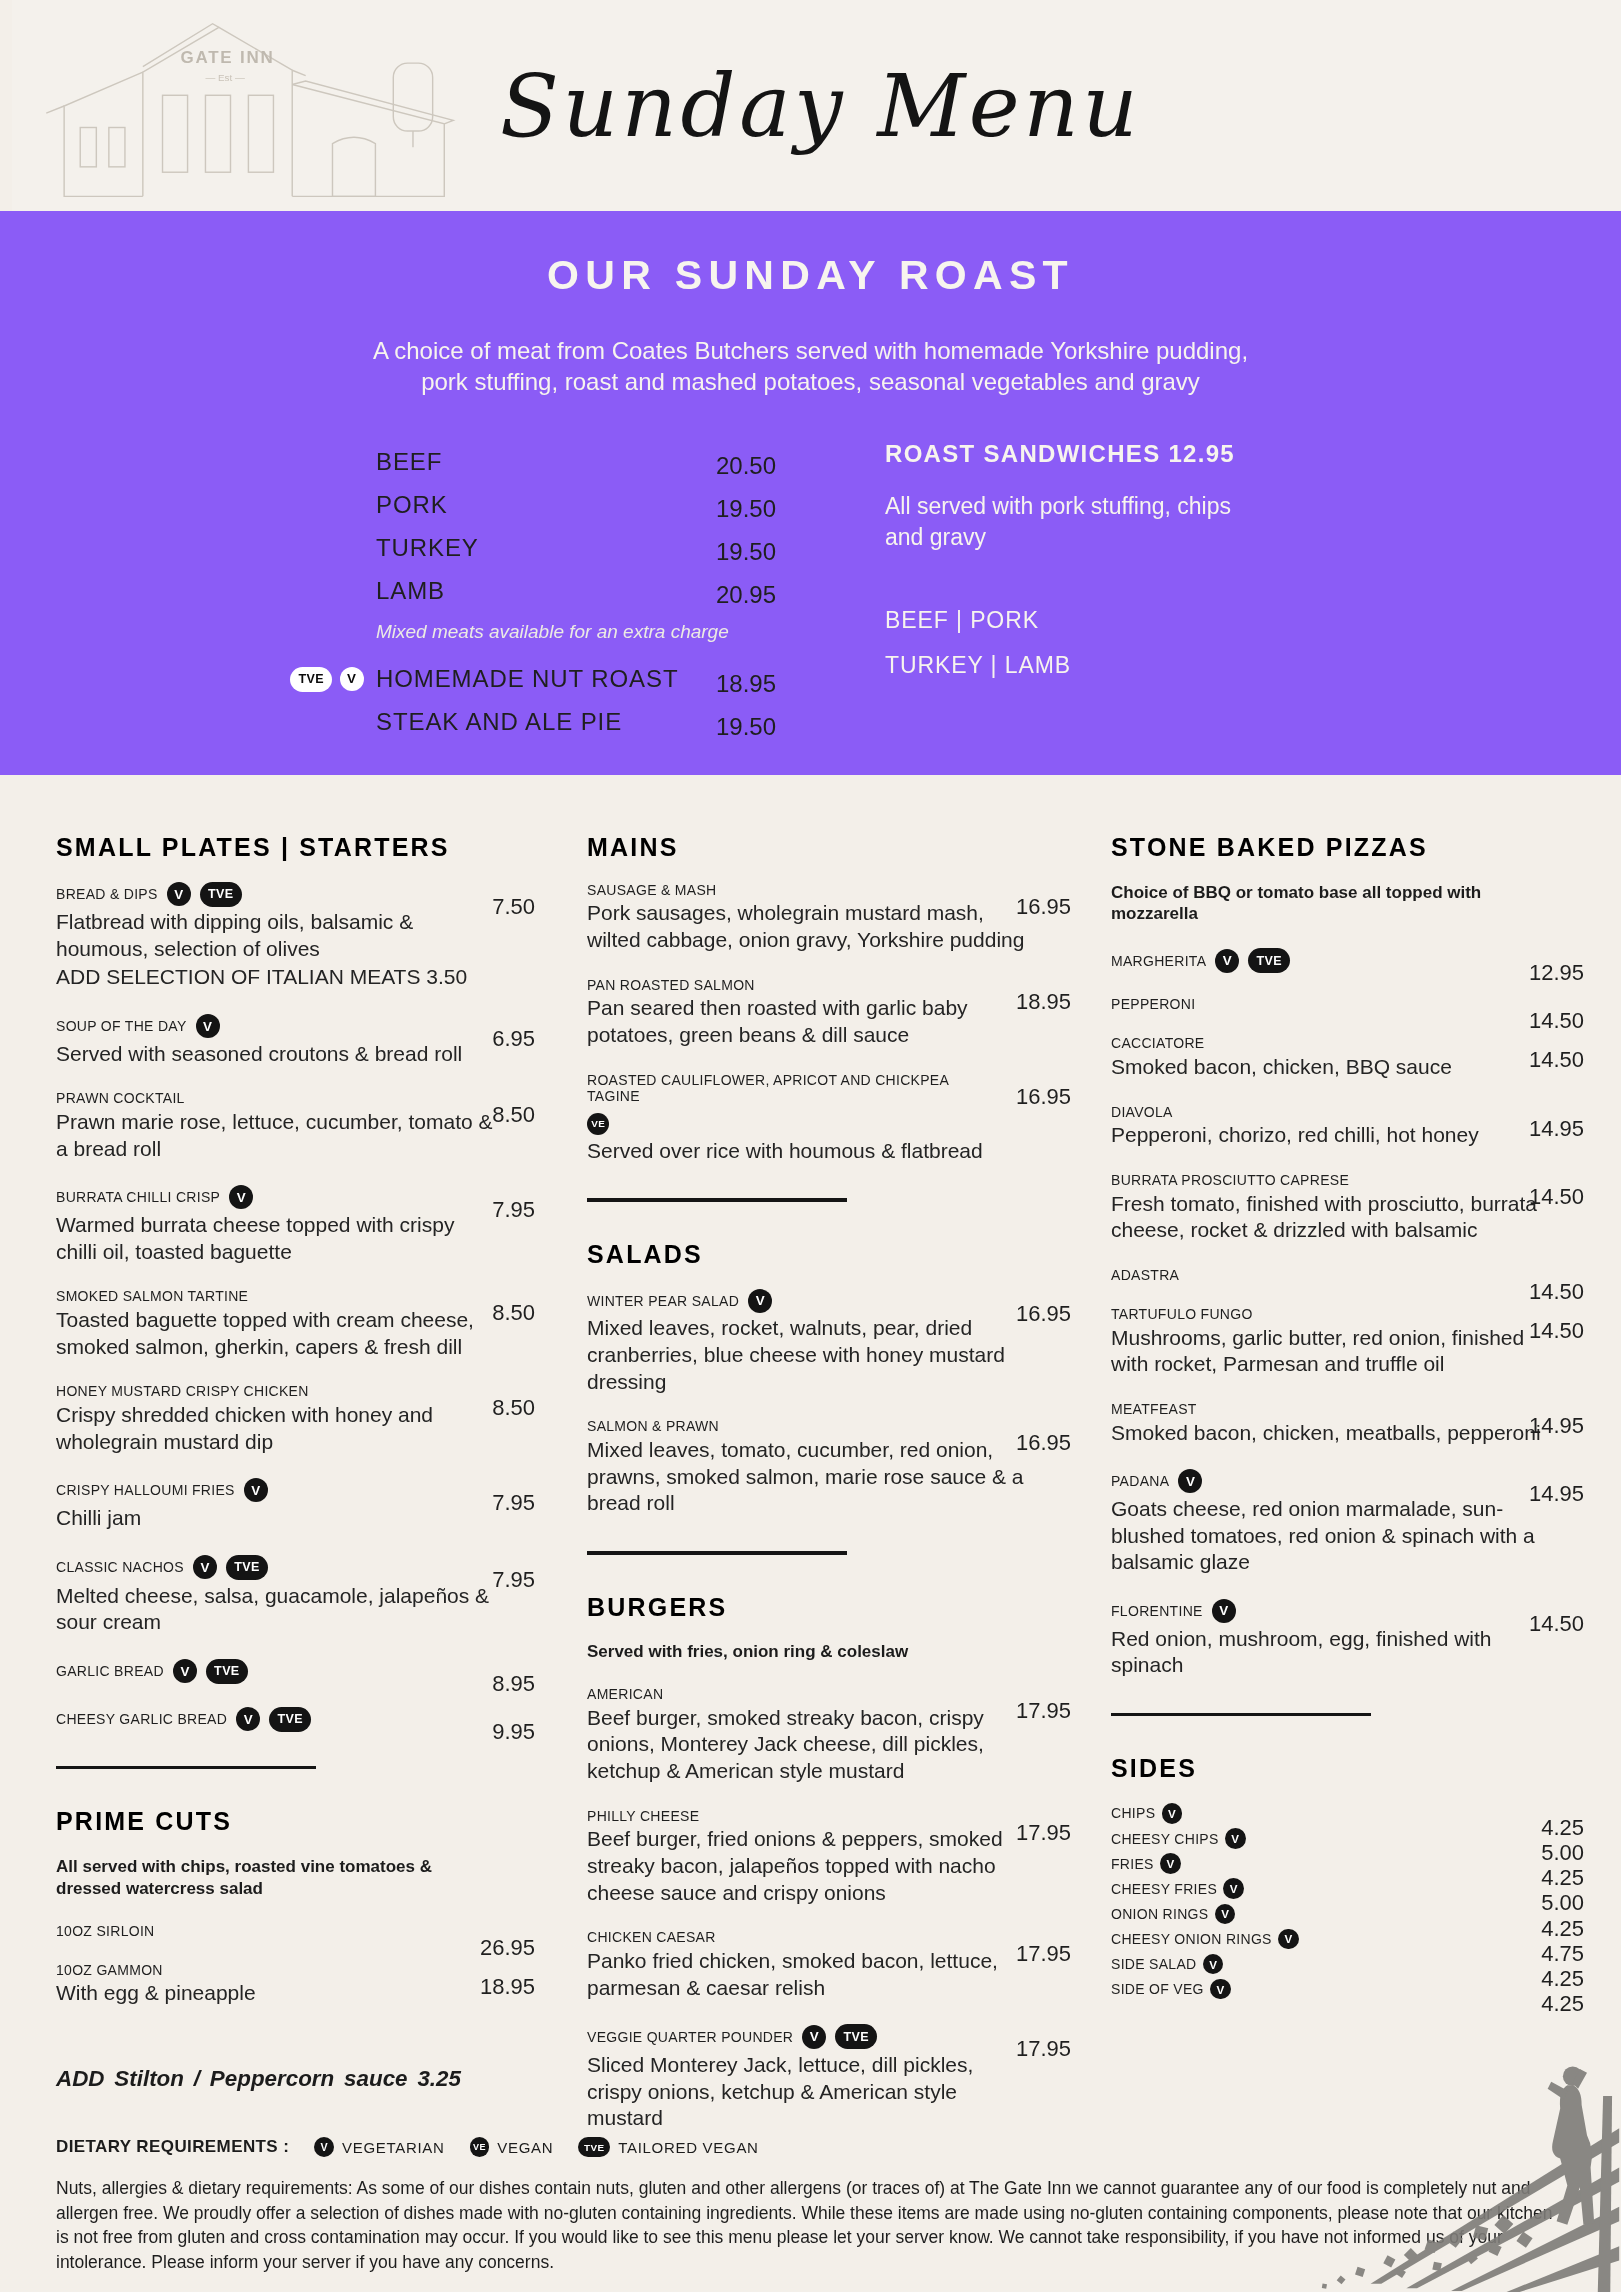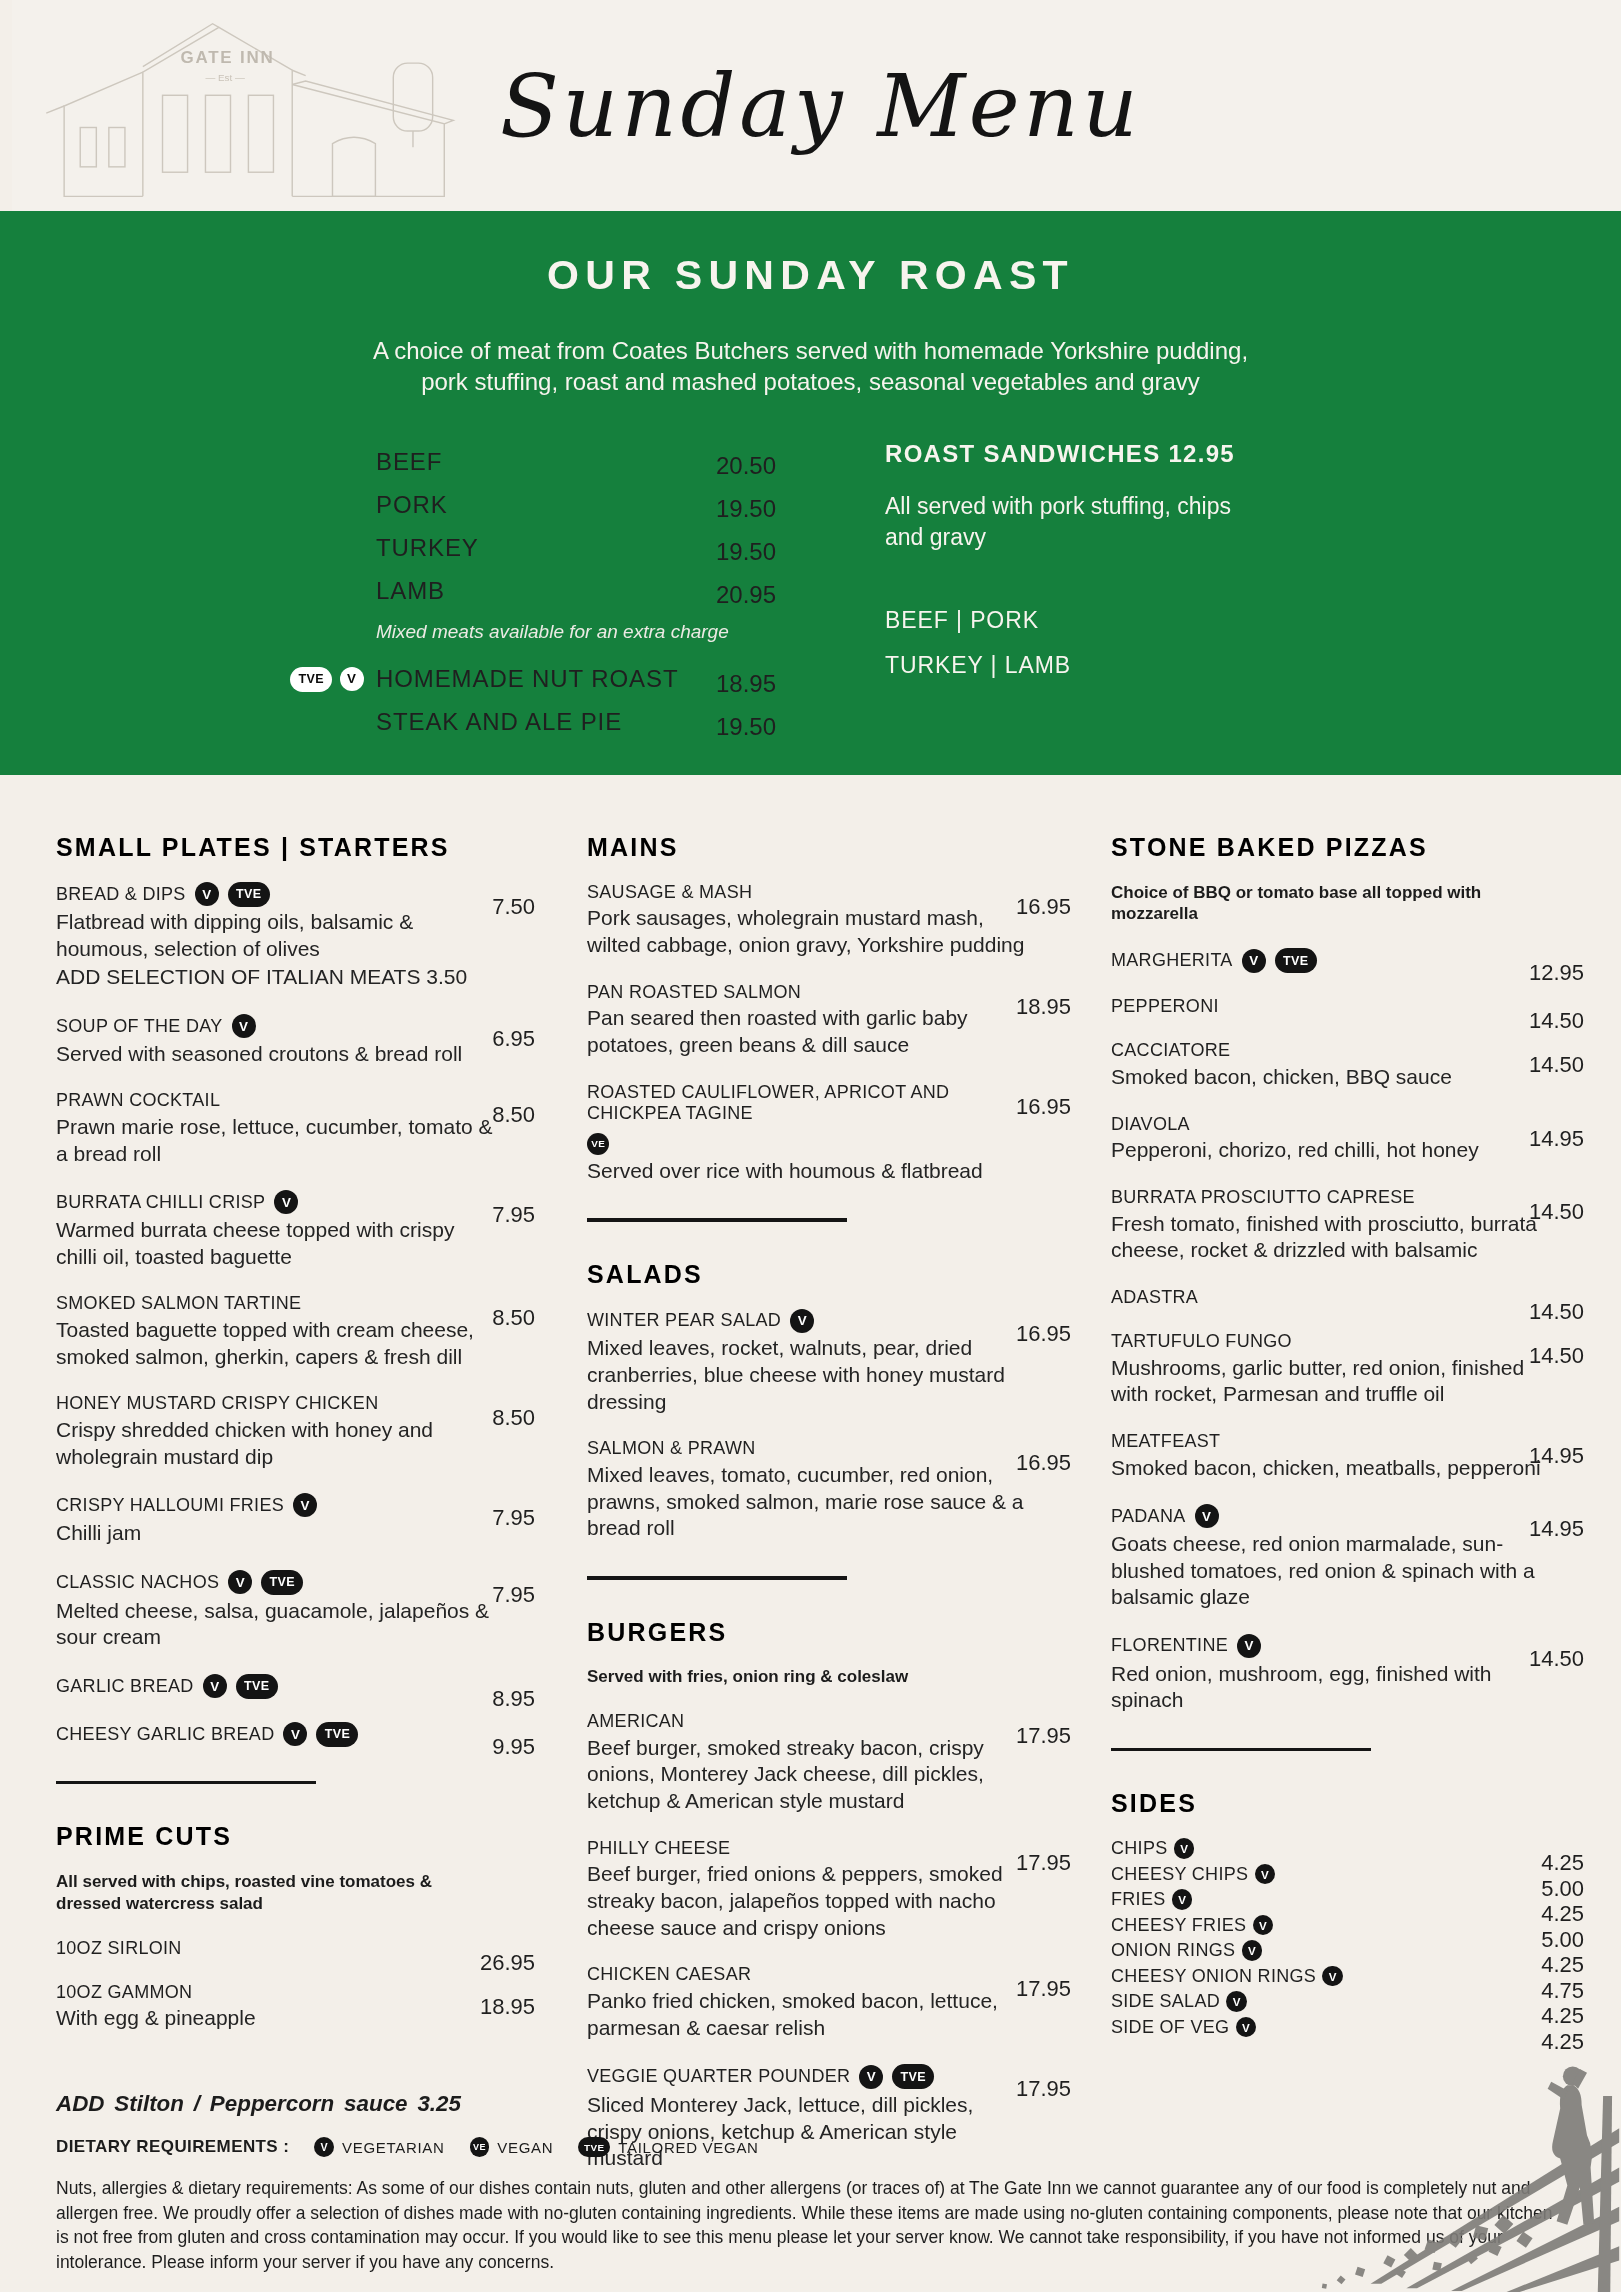--- a/index.html
+++ b/index.html
@@ -5,21 +5,21 @@
   html,body{margin:0;padding:0;background:#d8d4cd;}
   .page{position:relative;width:1621px;height:2293px;background:#f3efe9;overflow:hidden;
         font-family:"Liberation Sans",sans-serif;color:#1c1c1c;}
   
   .header{position:absolute;top:0;left:12px;width:100%;height:211px;background:#f4f1ec;}
   .sketch{position:absolute;top:12.5px;left:25px;opacity:.65;}
   .script-title{position:absolute;top:16px;left:488px;width:645px;height:179px;
     font-family:"DejaVu Serif",serif;font-style:italic;font-size:86px;letter-spacing:3.6px;
     color:#141414;display:flex;align-items:center;}
   
-  .band{position:absolute;top:211px;left:0;width:100%;height:564px;background:#15803d;color:#f7f4ee;}
+  .band{position:absolute;top:211px;left:0;width:100%;height:564px;background:#8b5cf6;color:#f7f4ee;}
   .band-title{font-size:41px;font-weight:700;letter-spacing:6.3px;text-align:center;padding-top:41px;}
   .band-desc{font-size:24px;text-align:center;line-height:1.3;margin-top:36px;}
   .band-cols{display:flex;margin-top:43px;}
   .roast-block{margin-left:376px;width:400px;}
   .roast-block .mi{margin-bottom:0;}
   .roast-block .mi-head{height:43px;align-items:center;}
   .roast-block .mi-name{font-size:24px;letter-spacing:0.9px;}
   .roast-block .mi-price{font-size:24px;}
   .band-note{font-style:italic;font-size:19px;color:#eceae4;margin:9px 0 14.3px;}
   .sandwich{margin-left:109px;width:394px;}
@@ -29,21 +29,21 @@
   
   .col{position:absolute;top:833px;}
   .col-1{left:56px;width:479px;}
   .col-2{left:587px;width:484px;}
   .col-3{left:1111px;width:473px;}
   .sec-h{font-size:25px;font-weight:700;letter-spacing:2.2px;margin:0 0 19.7px;color:#000000;}
   .sec-intro{font-size:17px;line-height:1.28;margin:0 0 23px;max-width:439px;font-weight:bold;}
   .divider{height:3.6px;background:#151515;width:260px;margin:34px 0 38px;}
   .mi{margin-bottom:23px;}
   .mi-head{position:relative;display:flex;align-items:center;gap:9px;padding-right:82px;flex-wrap:wrap;}
-  .mi-name{font-size:18px;letter-spacing:0.3px;color:#1f1f1f;}
+  .mi-name{font-size:14px;letter-spacing:0.3px;color:#1f1f1f;}
   .mi-price{position:absolute;right:0;top:12px;font-size:22px;color:#1f1f1f;}
   .mi-desc{font-size:21px;line-height:1.27;margin-top:2.7px;max-width:441px;color:#242424;}
   .mi-note{font-size:21px;line-height:1.27;margin-top:1.8px;color:#242424;}
   .compact{margin-bottom:4.5px;}
   .compact .mi-head{padding-right:63px;gap:6.3px;}
   .prime-add{font-size:22.4px;font-weight:700;font-style:italic;margin-top:59px;word-spacing:3.6px;}
   
   .ic{display:inline-flex;align-items:center;justify-content:center;background:#141414;color:#fff;
       font-weight:700;border-radius:895px;flex:none;}
   .ic-v{width:24px;height:24px;font-size:13.4px;}

